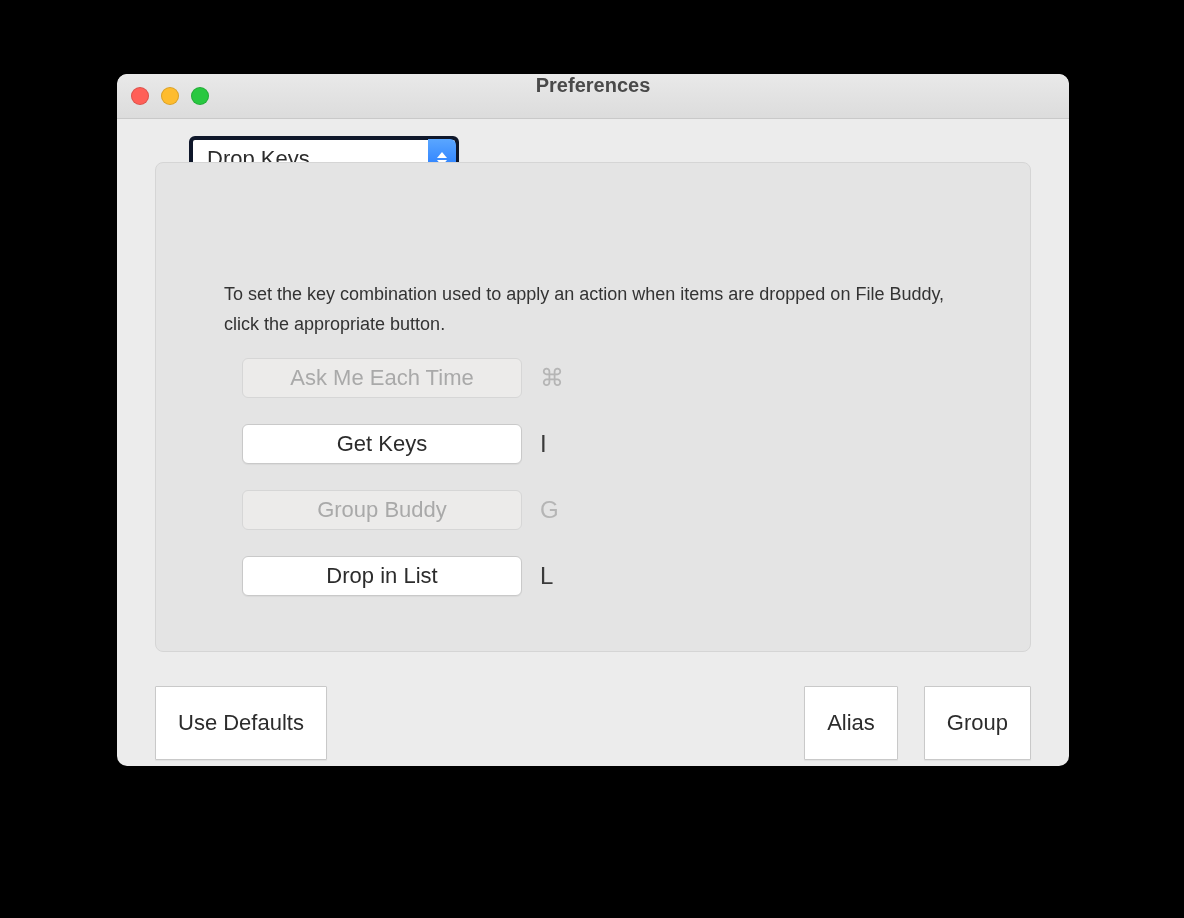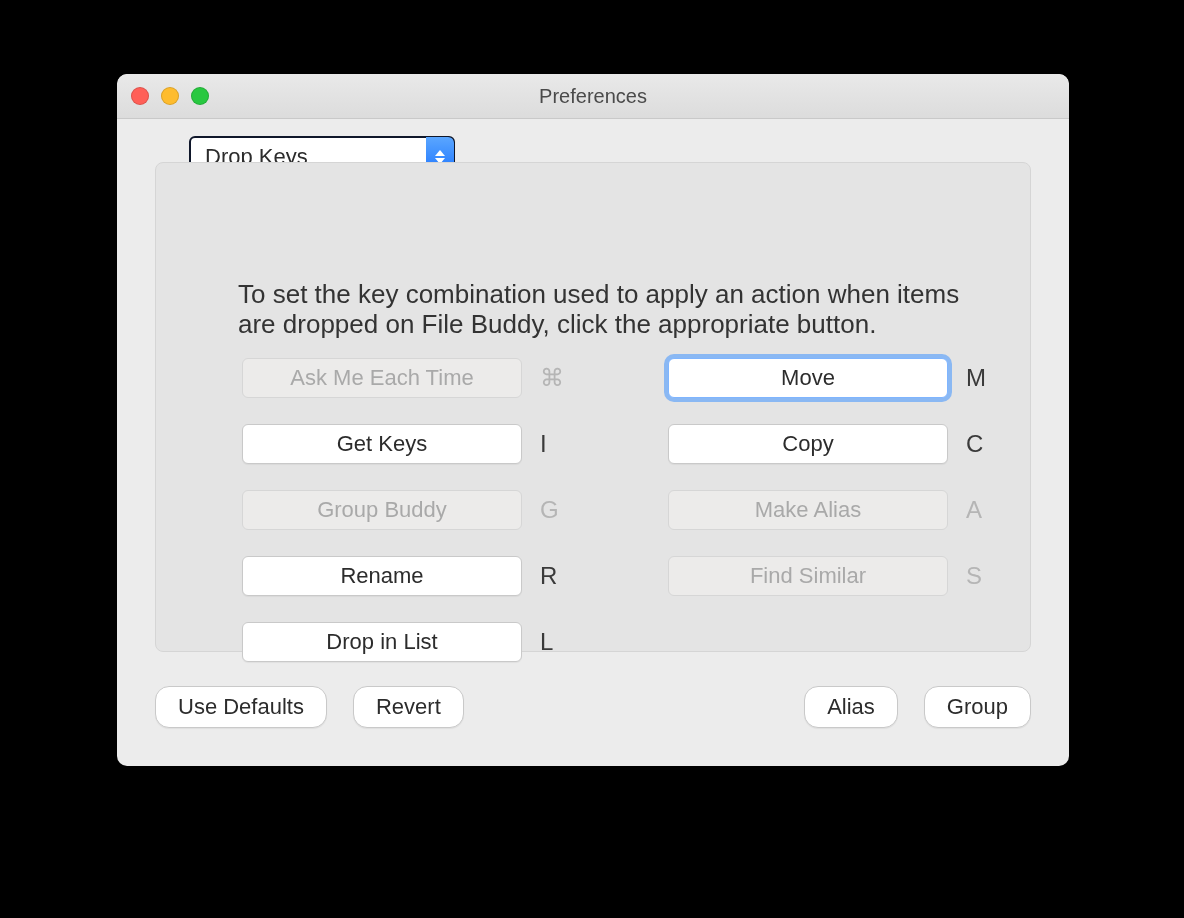--- a/index.html
+++ b/index.html
@@ -23,22 +23,23 @@
     overflow: hidden;
   }
   .titlebar {
     height: 44px;
     background: linear-gradient(#e9e9e9, #dcdcdc);
     border-bottom: 1px solid #c9c9c9;
     position: relative;
     border-top-left-radius: 10px;
     border-top-right-radius: 10px;
     display: flex;
-    align-items: center;
-    justify-content: center;
+    align-items: flex-start;
+    justify-content: center;
+    font-weight: bold;
   }
   .traffic {
     position: absolute;
     left: 14px;
     top: 13px;
     display: flex;
     gap: 12px;
   }
   .tl {
     width: 18px; height: 18px; border-radius: 50%;
@@ -68,21 +69,21 @@
     border-radius: 8px;
   }
 
   .popup {
     position: absolute;
     left: 72px;
     top: 18px;
     width: 248px;
     height: 38px;
     background: #fff;
-    border: 2px solid #0f172a;
+    border: 4px solid #0f172a;
     border-radius: 6px;
     display: flex;
     align-items: center;
     padding-left: 14px;
     font-size: 22px;
     color: #2c2c2c;
     box-shadow: 0 1px 1px rgba(0,0,0,0.06);
   }
   .popup .cap {
     position: absolute;
@@ -100,24 +101,24 @@
   .popup .cap .tri {
     width: 0; height: 0;
     border-left: 5px solid transparent;
     border-right: 5px solid transparent;
   }
   .popup .cap .up { border-bottom: 6px solid #fff; }
   .popup .cap .dn { border-top: 6px solid #fff; }
 
   .desc {
     position: absolute;
-    left: 82px;
+    left: 68px;
     right: 70px;
     top: 116px;
-    font-size: 26px;
+    font-size: 18px;
     line-height: 30px;
     color: #333;
   }
 
   .grid {
     position: absolute;
     left: 86px;
     top: 196px;
     width: 792px;
     display: flex;
@@ -174,24 +175,24 @@
     height: 42px;
     display: flex;
     justify-content: space-between;
   }
   .footer .cluster {
     display: flex;
     gap: 26px;
   }
   .btn {
     height: 40px;
-    padding: 0 22px;
+    padding: 16px 22px;
     background: #fff;
     border: 1px solid #c9c9c9;
-    border-radius: 14px;
+    border-radius: 1px;
     font-size: 22px;
     color: #2c2c2c;
     display: flex;
     align-items: center;
     justify-content: center;
     box-shadow: 0 1px 1px rgba(0,0,0,0.06);
   }
 </style>
 </head>
 <body>
@@ -238,79 +239,39 @@
             <div class="keylab">I</div>
           </div>
 
           <div class="row">
             <div class="keybtn disabled">
               <span>Group Buddy</span>
             </div>
             <div class="keylab dim">G</div>
           </div>
 
-          <div class="row">
-            <div class="keybtn">
-              <span>Rename</span>
-            </div>
-            <div class="keylab">R</div>
-          </div>
 
           <div class="row">
             <div class="keybtn">
               <span>Drop in List</span>
             </div>
             <div class="keylab">L</div>
           </div>
 
         </div>
 
-        <div class="col">
-
-          <div class="row">
-            <div class="keybtn focused">
-              <span>Move</span>
-            </div>
-            <div class="keylab">M</div>
-          </div>
-
-          <div class="row">
-            <div class="keybtn">
-              <span>Copy</span>
-            </div>
-            <div class="keylab">C</div>
-          </div>
-
-          <div class="row">
-            <div class="keybtn disabled">
-              <span>Make Alias</span>
-            </div>
-            <div class="keylab dim">A</div>
-          </div>
-
-          <div class="row">
-            <div class="keybtn disabled">
-              <span>Find Similar</span>
-            </div>
-            <div class="keylab dim">S</div>
-          </div>
-
-        </div>
       </div>
 
     </div>
 
     <div class="footer">
       <div class="cluster">
         <div class="btn">
           <span>Use Defaults</span>
         </div>
-        <div class="btn">
-          <span>Revert</span>
-        </div>
       </div>
       <div class="cluster">
         <div class="btn">
           <span>Alias</span>
         </div>
         <div class="btn">
           <span>Group</span>
         </div>
       </div>
     </div>

